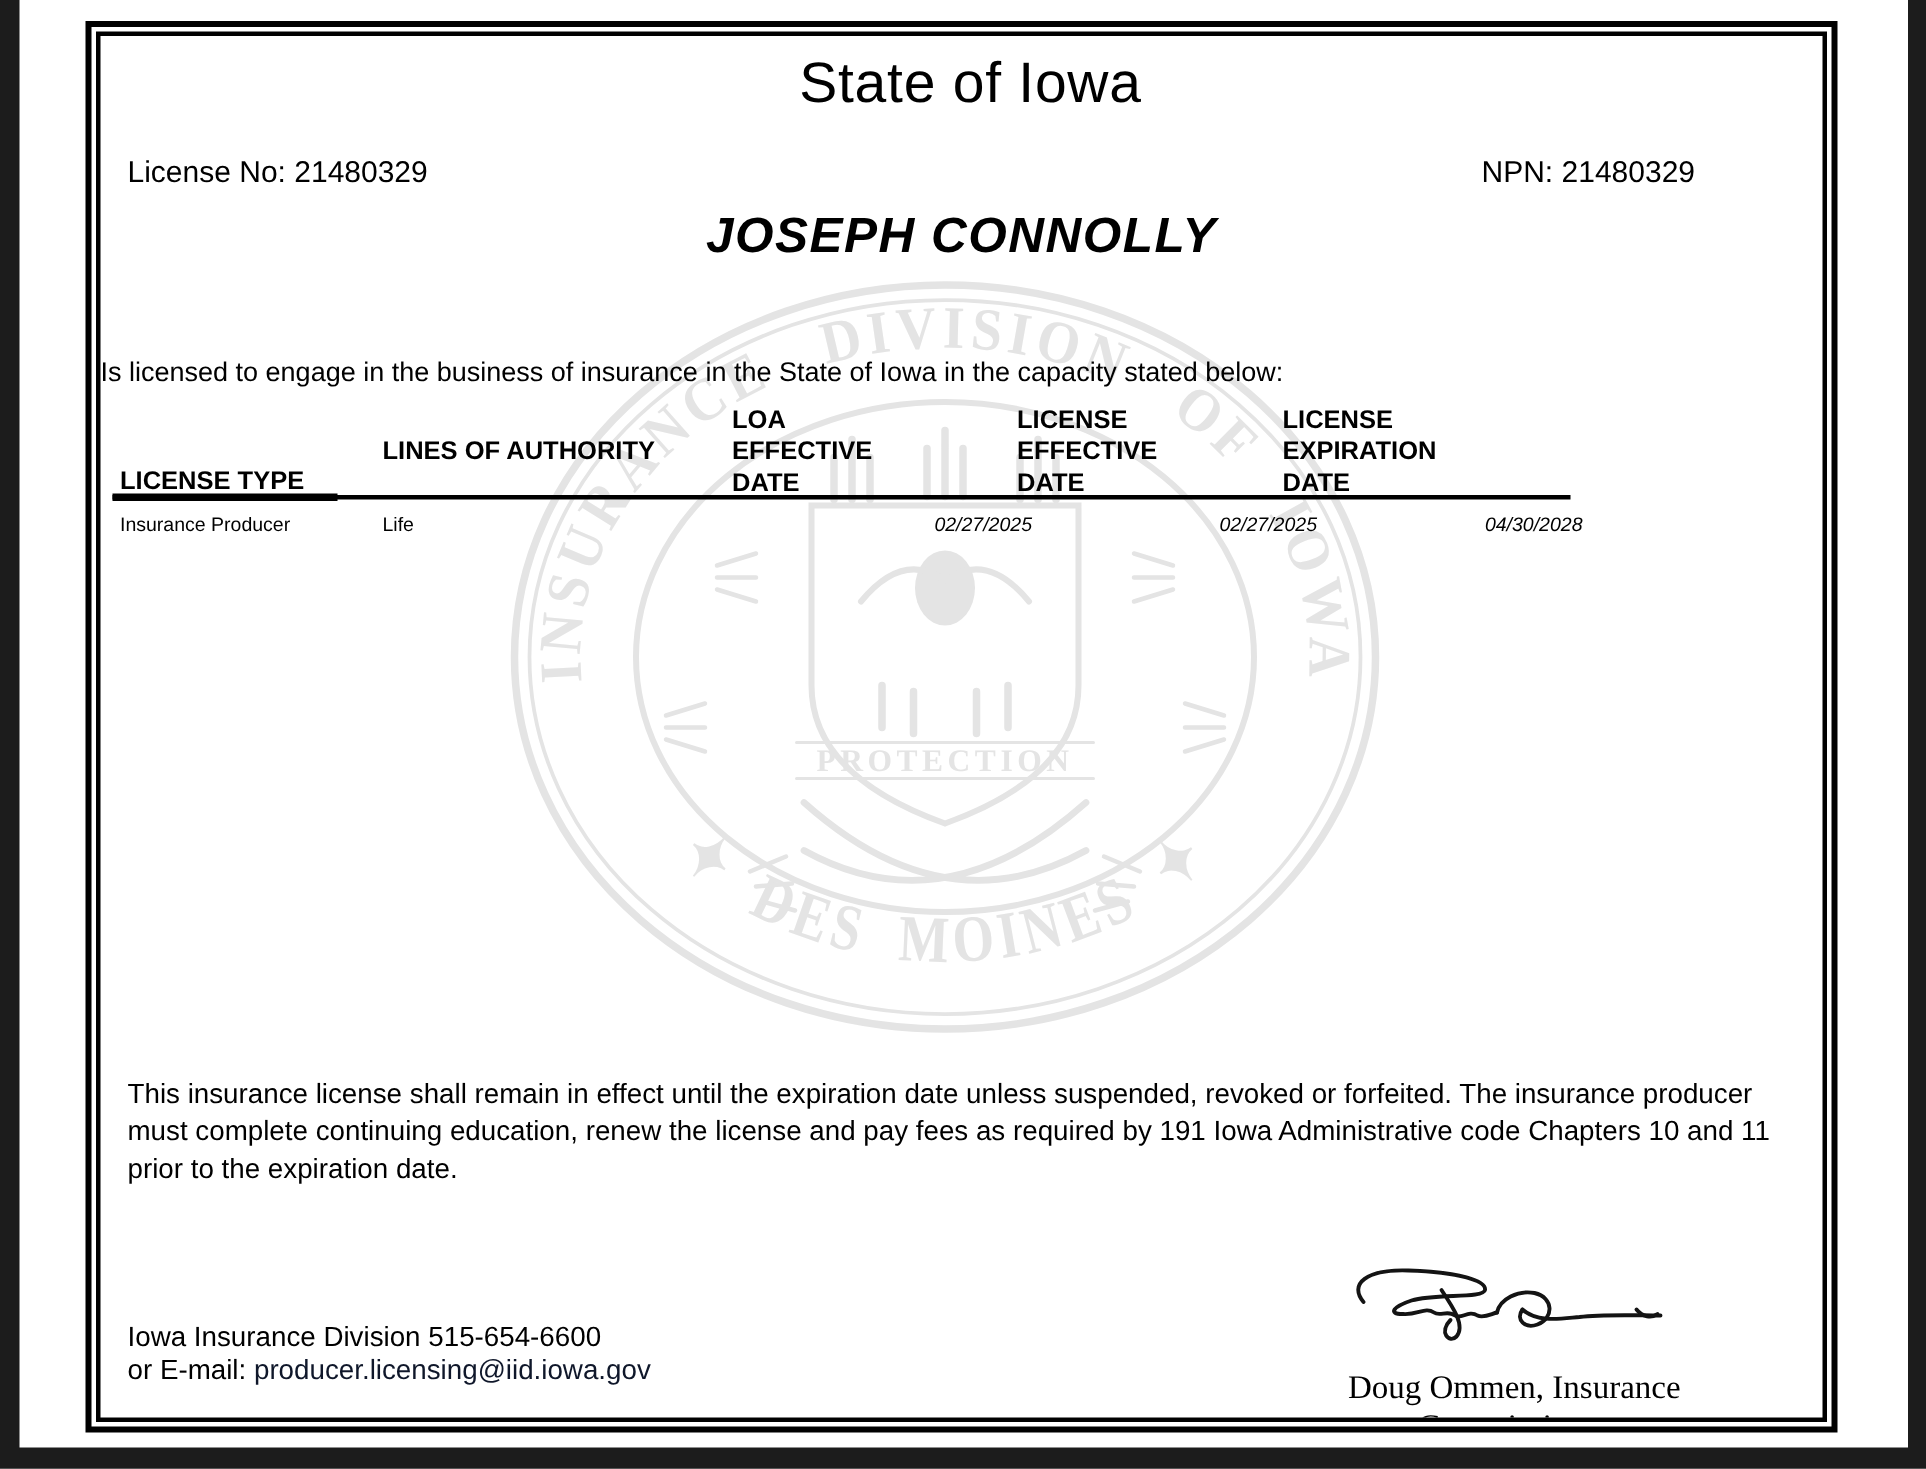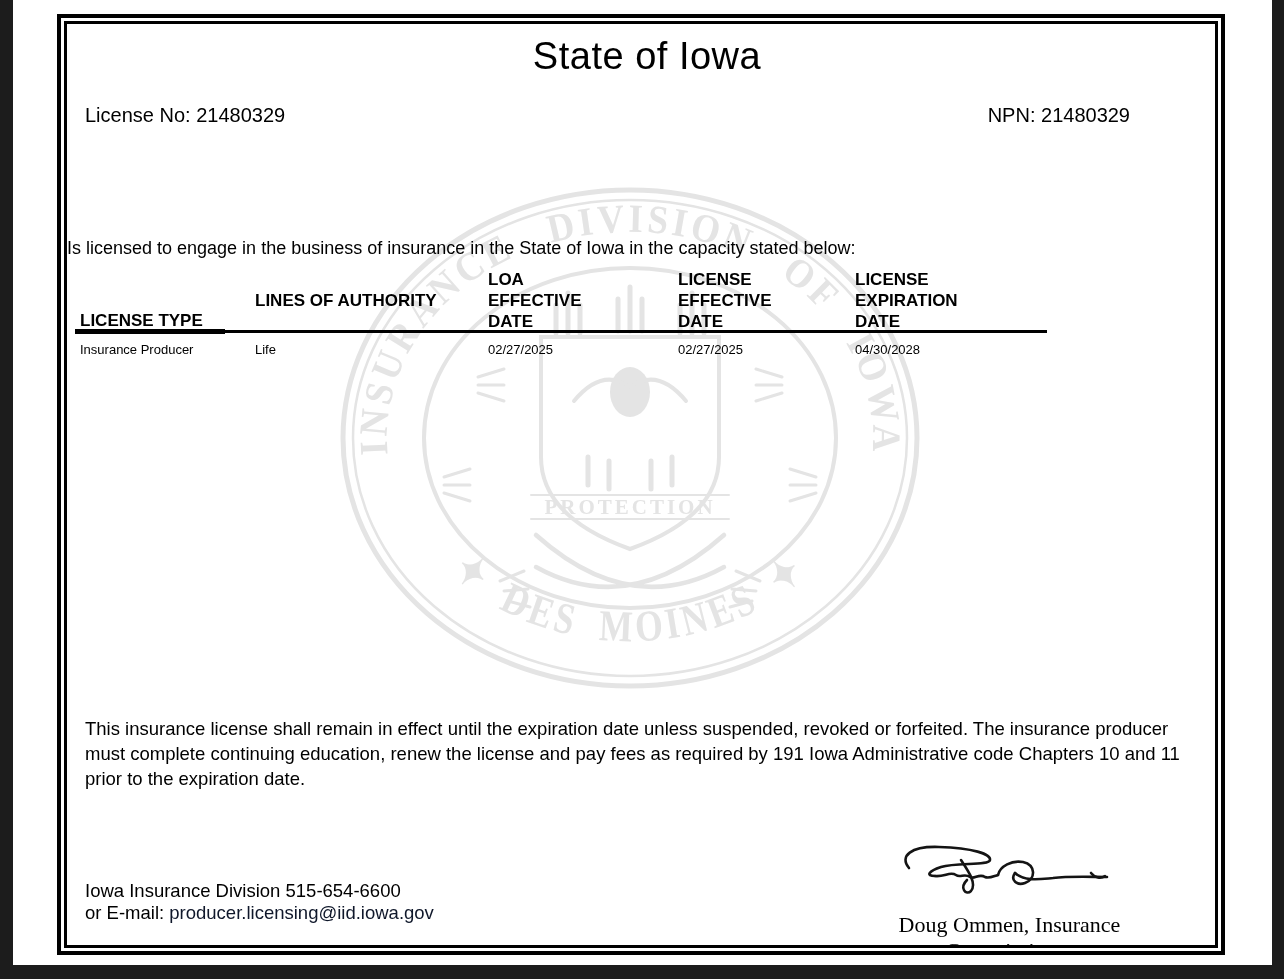--- a/index.html
+++ b/index.html
@@ -67,21 +67,21 @@
   .th-loa    { left: 421px; top: 245px; }
   .th-liceff { left: 611px; top: 245px; }
   .th-licexp { left: 788px; top: 245px; }
   .th-type   { position: absolute; left: 13px; top: 287px; font-weight: bold; font-size: 17px; }
   .lt-underline { position: absolute; left: 8px; top: 305px; width: 150px; height: 5px; background: #000; }
   .table-rule   { position: absolute; left: 8px; top: 306px; width: 972px; height: 3px; background: #000; }
 
   .td { position: absolute; top: 318px; font-size: 13px; }
   .td-type { left: 13px; }
   .td-loa  { left: 188px; }
-  .td-c { width: 200px; text-align: left; }
+  .td-c { width: 200px; text-align: right; font-style: italic; }
   .td-d1 { left: 421px; }
   .td-d2 { left: 611px; }
   .td-d3 { left: 788px; }
 
   .notice {
     position: absolute; left: 18px; top: 692px; width: 1112px;
     font-size: 18.5px; line-height: 25px;
   }
   .contact {
     position: absolute; left: 18px; top: 856px;
@@ -152,20 +152,21 @@
             <path stroke-width="3" d="M 422 396 l -24 -10 M 418 406 l -24 -2 M 414 416 l -22 6"></path>
           </g>
           <text class="seal-text" x="292" y="329" text-anchor="middle" font-size="21" letter-spacing="3">PROTECTION</text>
         </svg>
 
         <div class="layer">
 
           <div class="doc-title">State of Iowa</div>
           <div class="sub-left">License No: 21480329</div>
           <div class="sub-right">NPN: 21480329</div>
+          <div class="holder-name">JOSEPH CONNOLLY</div>
           <div class="capacity">Is licensed to engage in the business of insurance in the State of Iowa in the capacity stated below:</div>
 
           <div class="th th-lines">LINES OF AUTHORITY</div>
           <div class="th th-loa">
             <span>LOA</span>
             <span>EFFECTIVE</span>
             <span>DATE</span>
           </div>
           <div class="th th-liceff">
             <span>LICENSE</span>

